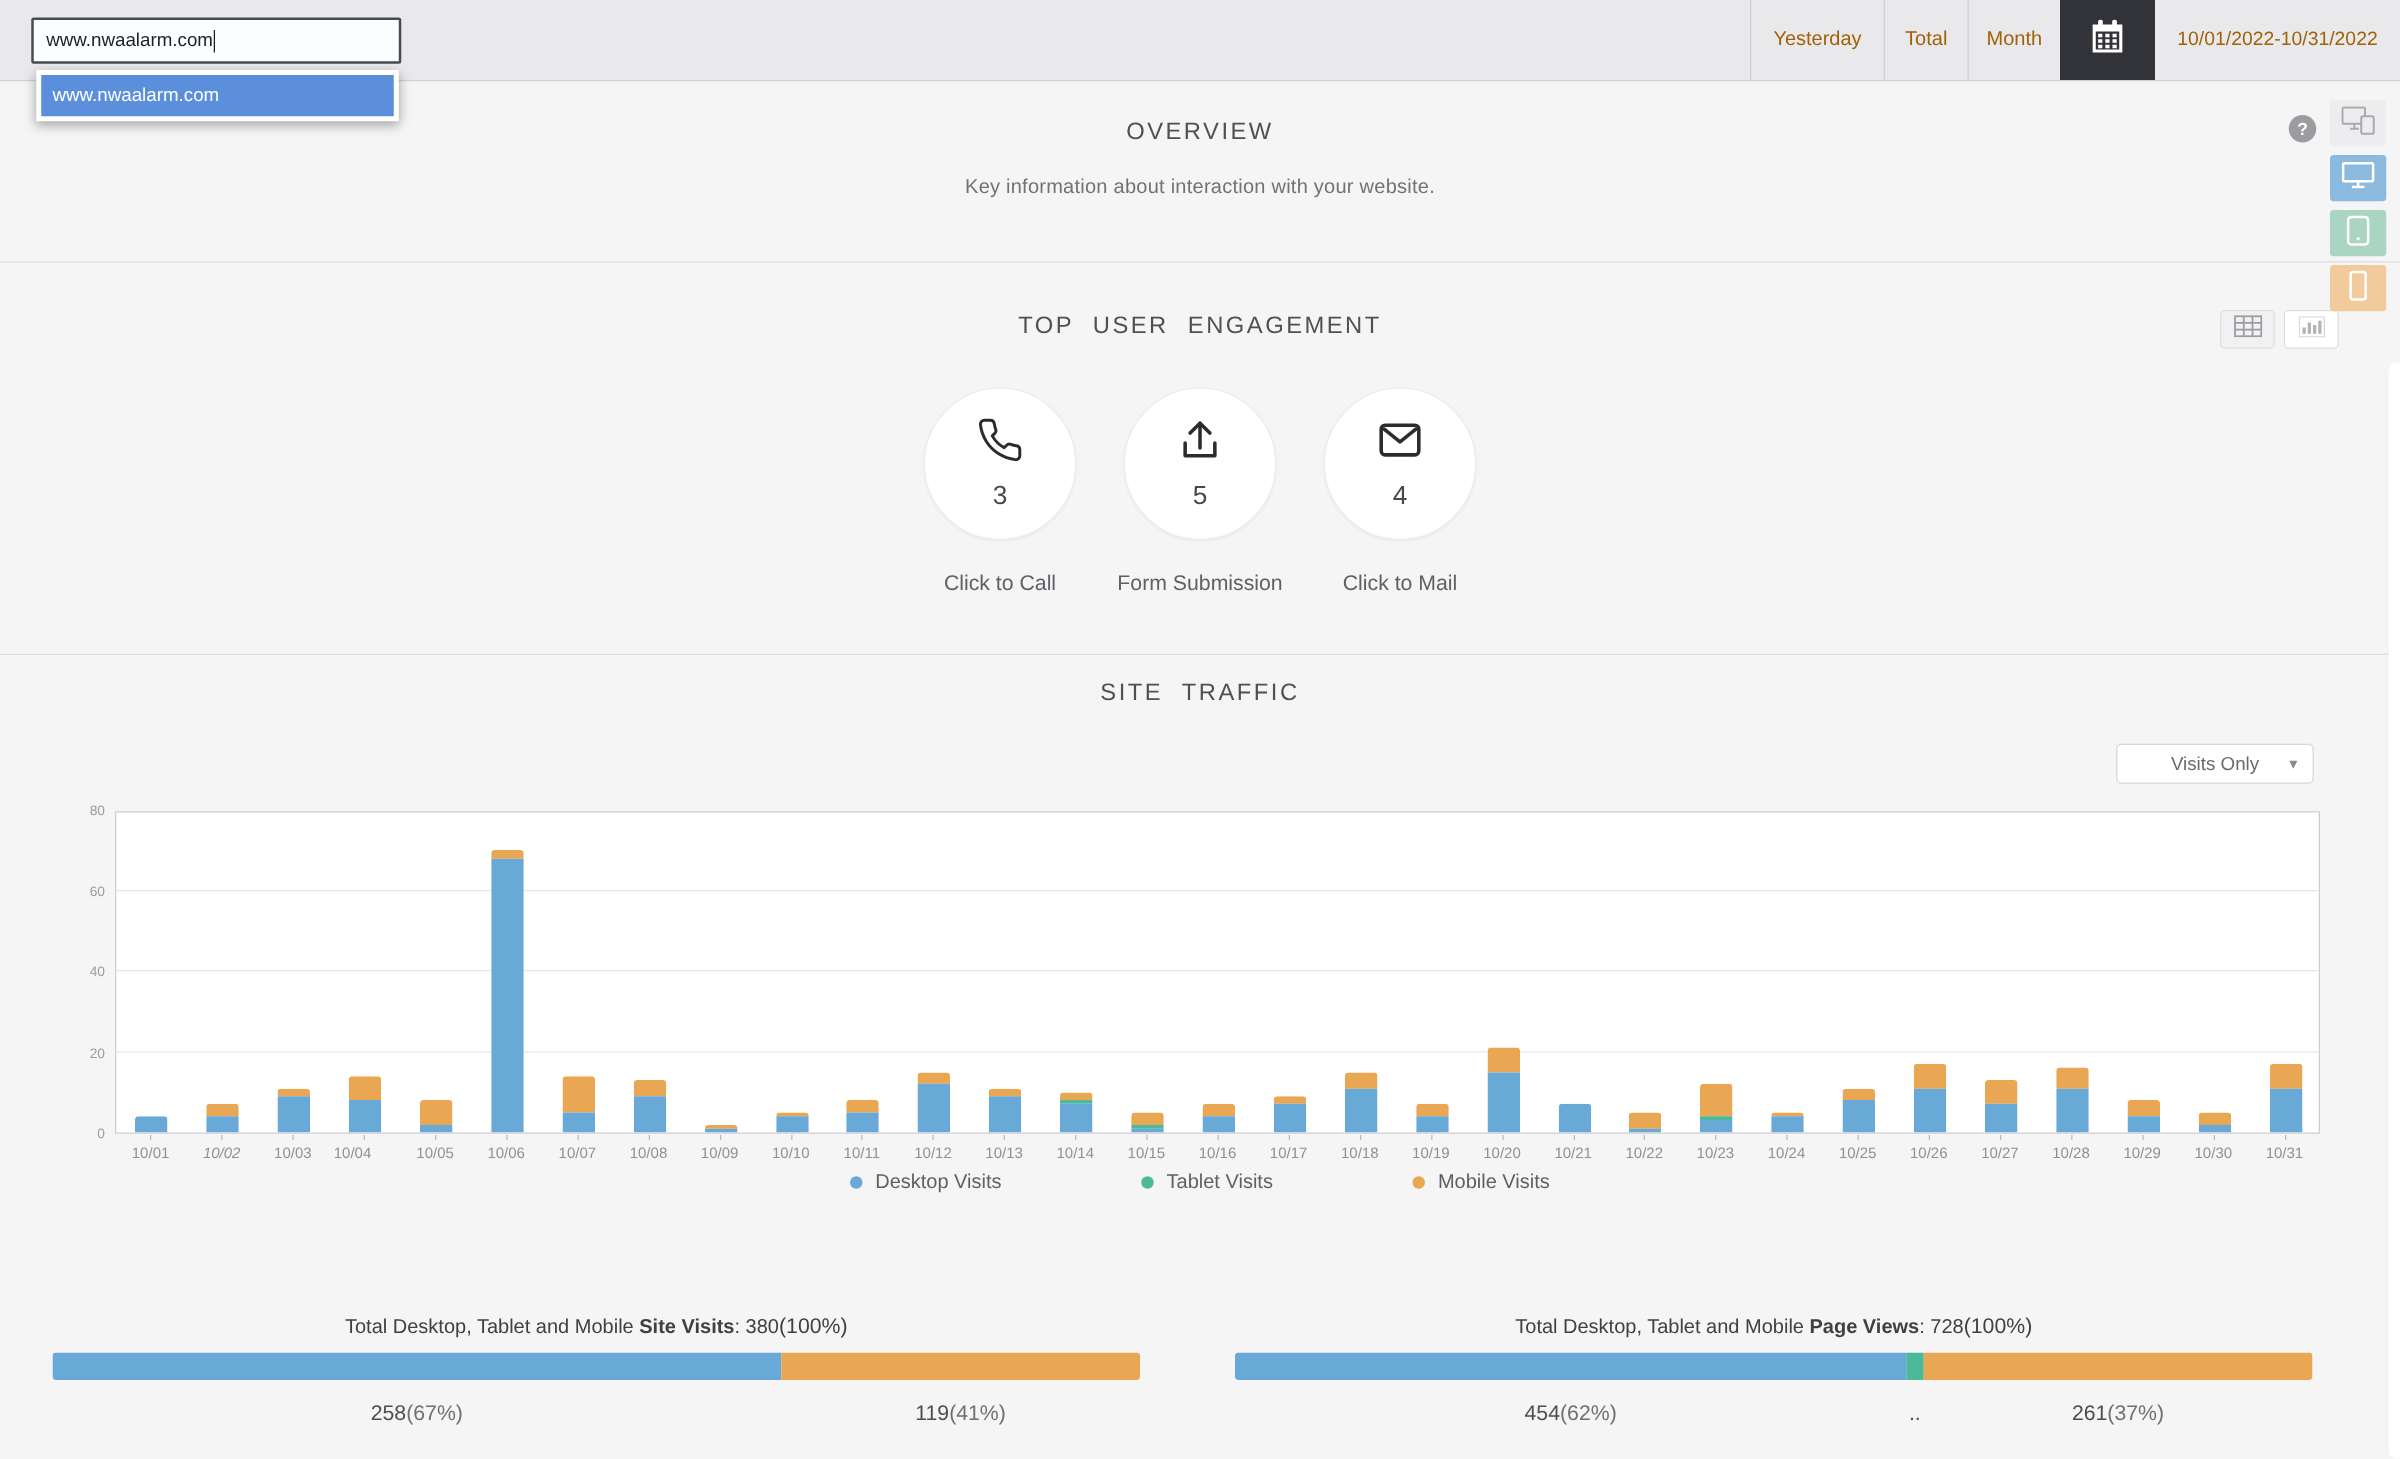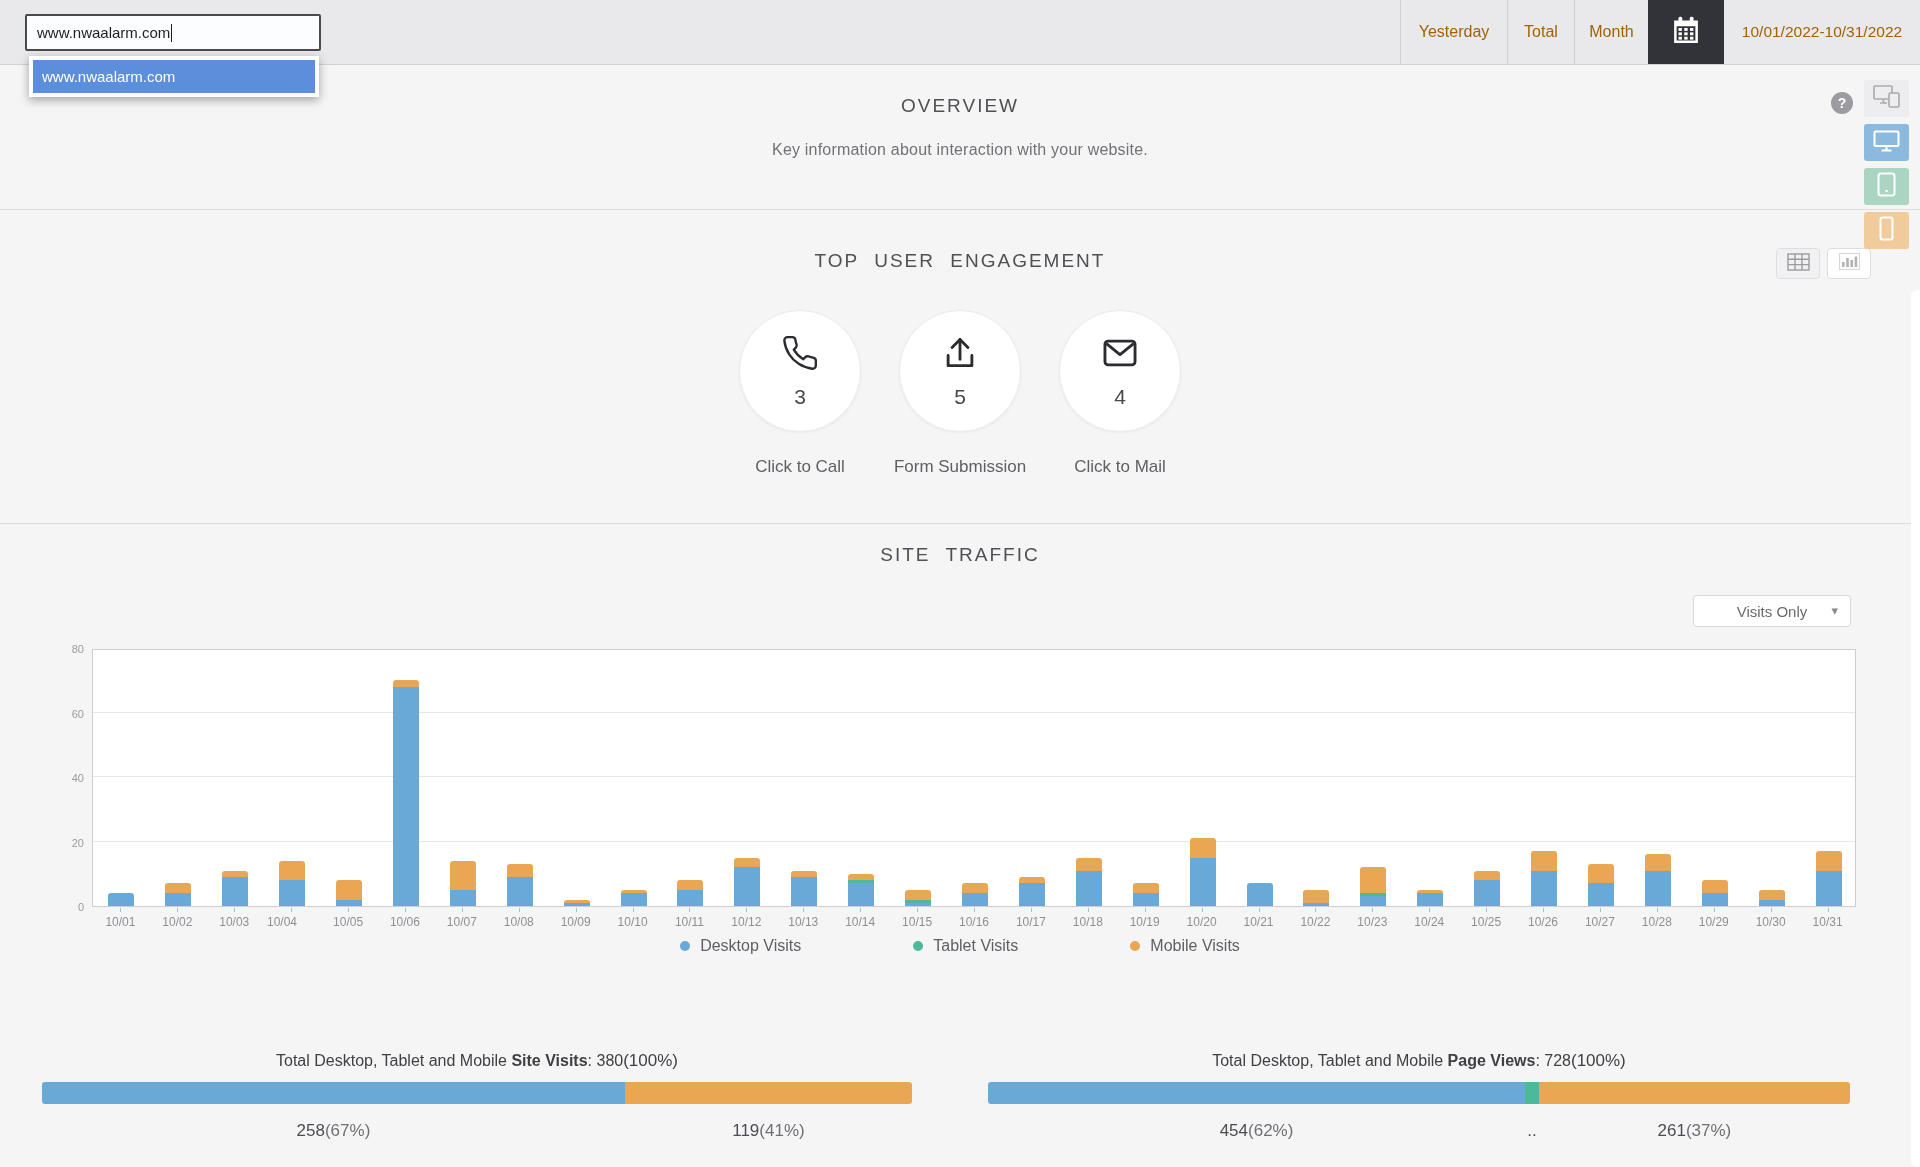--- a/index.html
+++ b/index.html
@@ -366,21 +366,21 @@
       <div class="ylabel" style="top: 376px;">0</div>
       <div class="ylabel" style="top: 311.5px;">20</div>
       <div class="ylabel" style="top: 247px;">40</div>
       <div class="ylabel" style="top: 182.5px;">60</div>
       <div class="ylabel" style="top: 118px;">80</div>
     </div>
   <div class="xaxis">
       <div class="tick" style="left: 28.4516px;"></div>
       <div class="xlab" style="left: 28.4516px;">10/01</div>
       <div class="tick" style="left: 85.3548px;"></div>
-      <div class="xlab" style="left: 85.3548px;">10/02</div>
+      <div class="xlab" style="left: 85.3548px; font-style: italic;">10/02</div>
       <div class="tick" style="left: 142.258px;"></div>
       <div class="xlab" style="left: 142.258px;">10/03</div>
       <div class="tick" style="left: 199.161px;"></div>
       <div class="xlab" style="left: 190px;">10/04</div>
       <div class="tick" style="left: 256.065px;"></div>
       <div class="xlab" style="left: 256.065px;">10/05</div>
       <div class="tick" style="left: 312.968px;"></div>
       <div class="xlab" style="left: 312.968px;">10/06</div>
       <div class="tick" style="left: 369.871px;"></div>
       <div class="xlab" style="left: 369.871px;">10/07</div>

